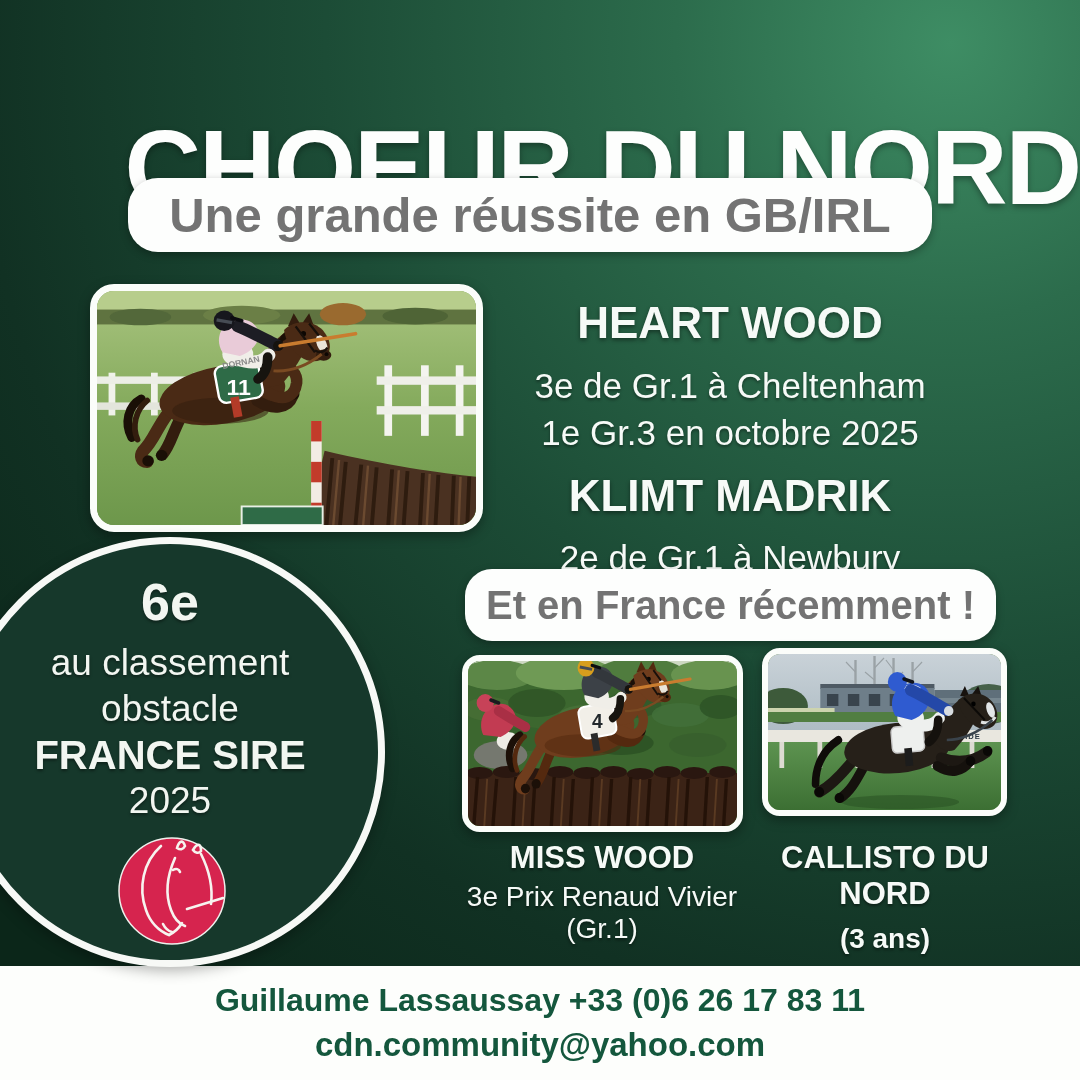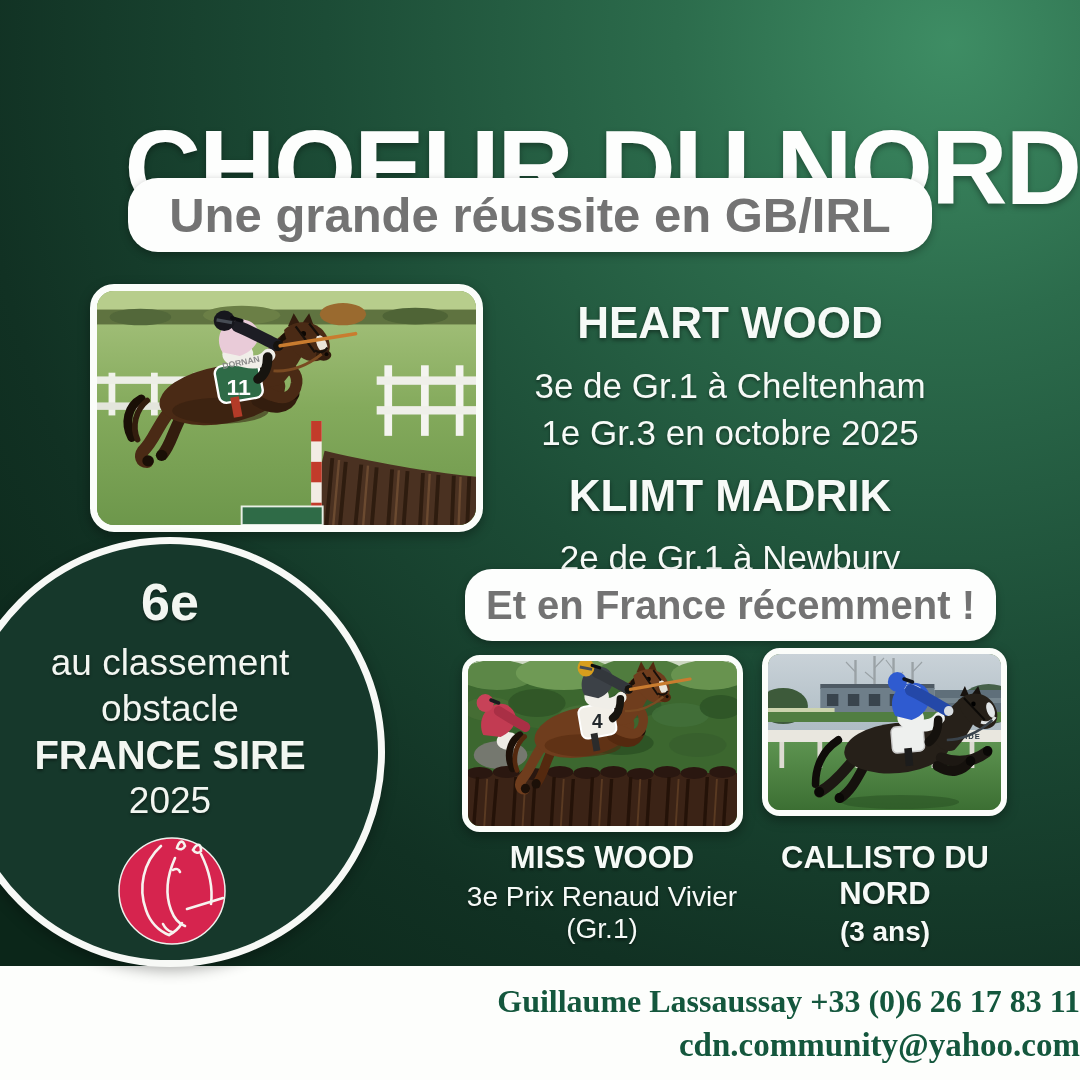--- a/index.html
+++ b/index.html
@@ -41,27 +41,27 @@
   .b-rank{top:32px;font-size:52px;font-weight:bold;}
   .b-l1{top:100px;font-size:37px;}
   .b-l2{top:146px;font-size:37px;}
   .b-l3{top:191px;font-size:40px;font-weight:bold;}
   .b-l4{top:238px;font-size:37px;}
   .b-logo{position:absolute;left:155px;top:292px;width:110px;height:110px;}
   .cap{position:absolute;text-align:center;color:#f6faf7;z-index:3;}
   .cap p{margin:0;text-shadow:0 2px 3px rgba(0,0,0,.45);}
   .cap .name{font-size:31px;font-weight:bold;line-height:1.15;}
   .cap .detail{font-size:28px;margin-top:5px;line-height:1.15;}
-  .cap .detail-b{font-size:28px;font-weight:bold;margin-top:5px;line-height:1.15;}
+  .cap .detail-b{font-size:28px;font-weight:bold;margin-top:12px;line-height:1.15;}
   .cap .detail-sp{margin-top:16px;}
   .cap-mw{left:428px;top:840px;width:348px;}
   .cap-cal{left:744px;top:840px;width:282px;}
   .footer{
     position:absolute;left:0;top:966px;width:100%;height:114px;background:#fdfefc;z-index:5;
-    display:flex;flex-direction:column;align-items:flex-end;justify-content:center;gap:7px;font-family:Liberation Serif, serif;
+    display:flex;flex-direction:column;align-items:center;justify-content:center;gap:7px;
   }
   .footer p{margin:0;color:#14573d;font-weight:bold;white-space:nowrap;}
   .f1{font-size:32px;} .f2{font-size:33px;}
   .defs-holder{position:absolute;width:0;height:0;overflow:hidden;}
 </style>
 </head>
 <body>
 
 <div class="poster">
 

